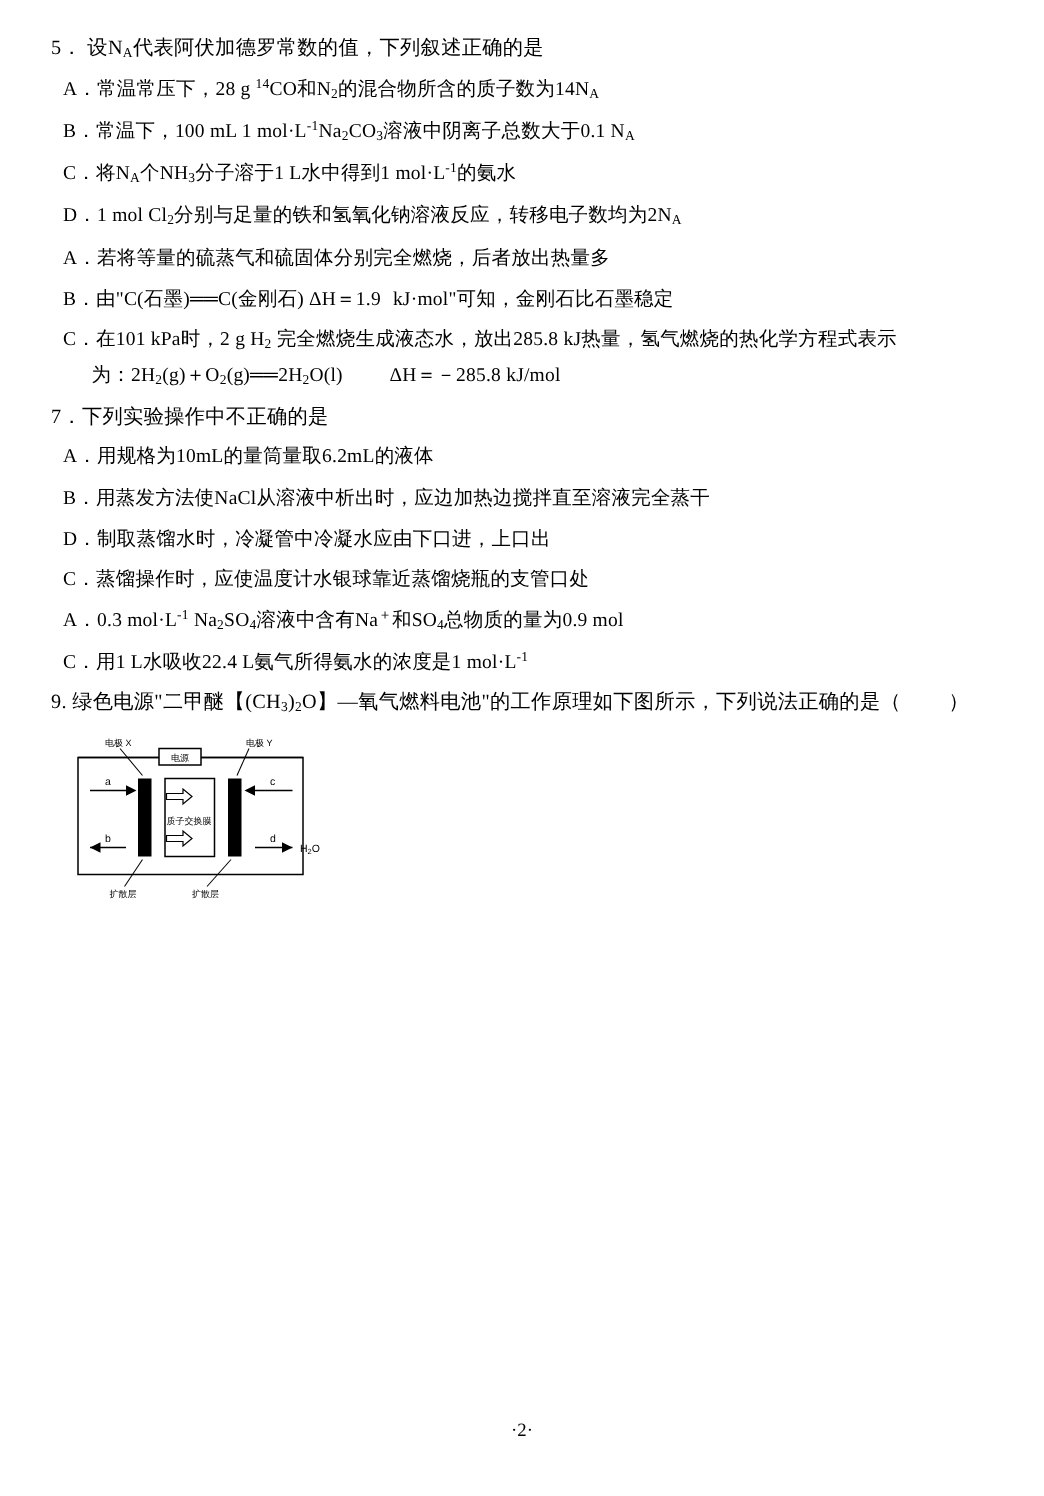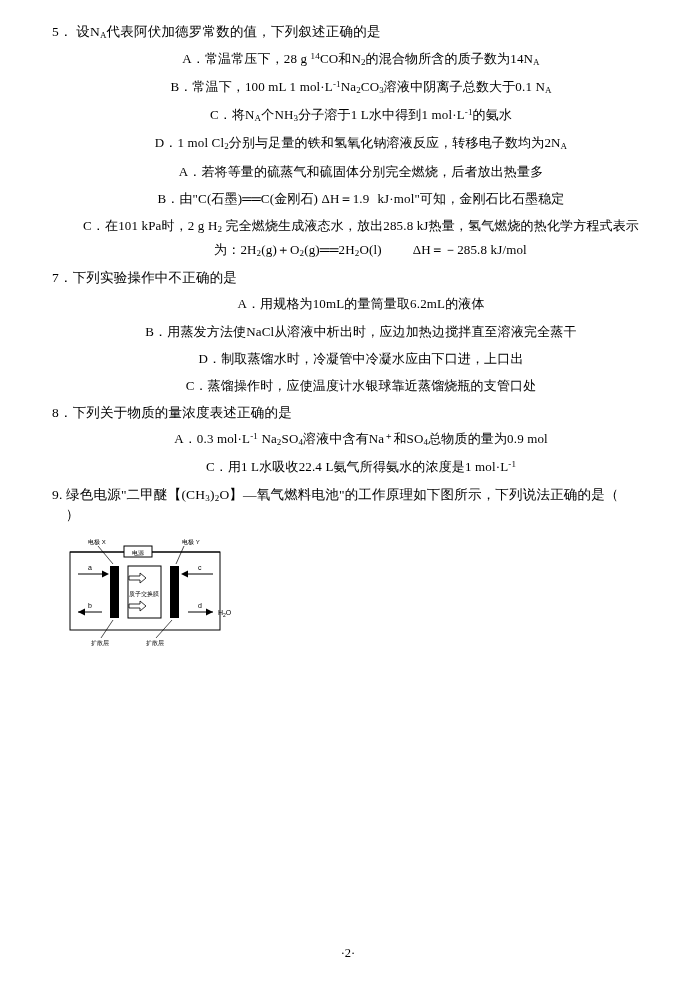--- a/index.html
+++ b/index.html
@@ -12,39 +12,38 @@
     height: 997px;
     font-family: "Liberation Serif", serif;
     color: #000000;
     position: relative;
     overflow: hidden;
   }
   .page {
     width: 696px;
     height: 997px;
     box-sizing: border-box;
-    padding: 22px 34px 0 52px;
+    padding: 22px 34px 0 34px;
     position: relative;
   }
   .q {
     margin: 0 0 2px 0;
   }
   .stem {
     font-size: 13.5px;
     line-height: 1.5;
     margin: 0 0 6px 0;
     letter-spacing: 0.2px;
   }
   .opt {
     font-size: 13px;
     line-height: 1.55;
     margin: 0 0 7px 0;
     padding-left: 8px;
     letter-spacing: 0.15px;
-    text-align: center;
   }
   .opt.cont {
     padding-left: 27px;
     margin-top: -4px;
   }
   .indent-label {
     display: inline-block;
     min-width: 19px;
   }
   sub { font-size: 9px; vertical-align: -0.25em; }
@@ -119,23 +118,20 @@
     </div>
     <div class="opt">
       <span class="indent-label">D．</span>制取蒸馏水时，冷凝管中冷凝水应由下口进，上口出
     </div>
     <div class="opt">
       <span class="indent-label">C．</span>蒸馏操作时，应使温度计水银球靠近蒸馏烧瓶的支管口处
     </div>
   </div>
 
   <div class="q">
-    <div class="stem">
-      <span>8．</span>下列关于物质的量浓度表述正确的是
-    </div>
     <div class="opt">
       <span class="indent-label">A．</span>0.3 mol·L<sup>-1</sup> Na<sub>2</sub>SO<sub>4</sub>溶液中含有Na<sup>＋</sup>和SO<sub>4</sub>总物质的量为0.9 mol
     </div>
     <div class="opt">
       <span class="indent-label">C．</span>用1 L水吸收22.4 L氨气所得氨水的浓度是1 mol·L<sup>-1</sup>
     </div>
   </div>
 
   <div class="q q9">
     <div class="stem">

